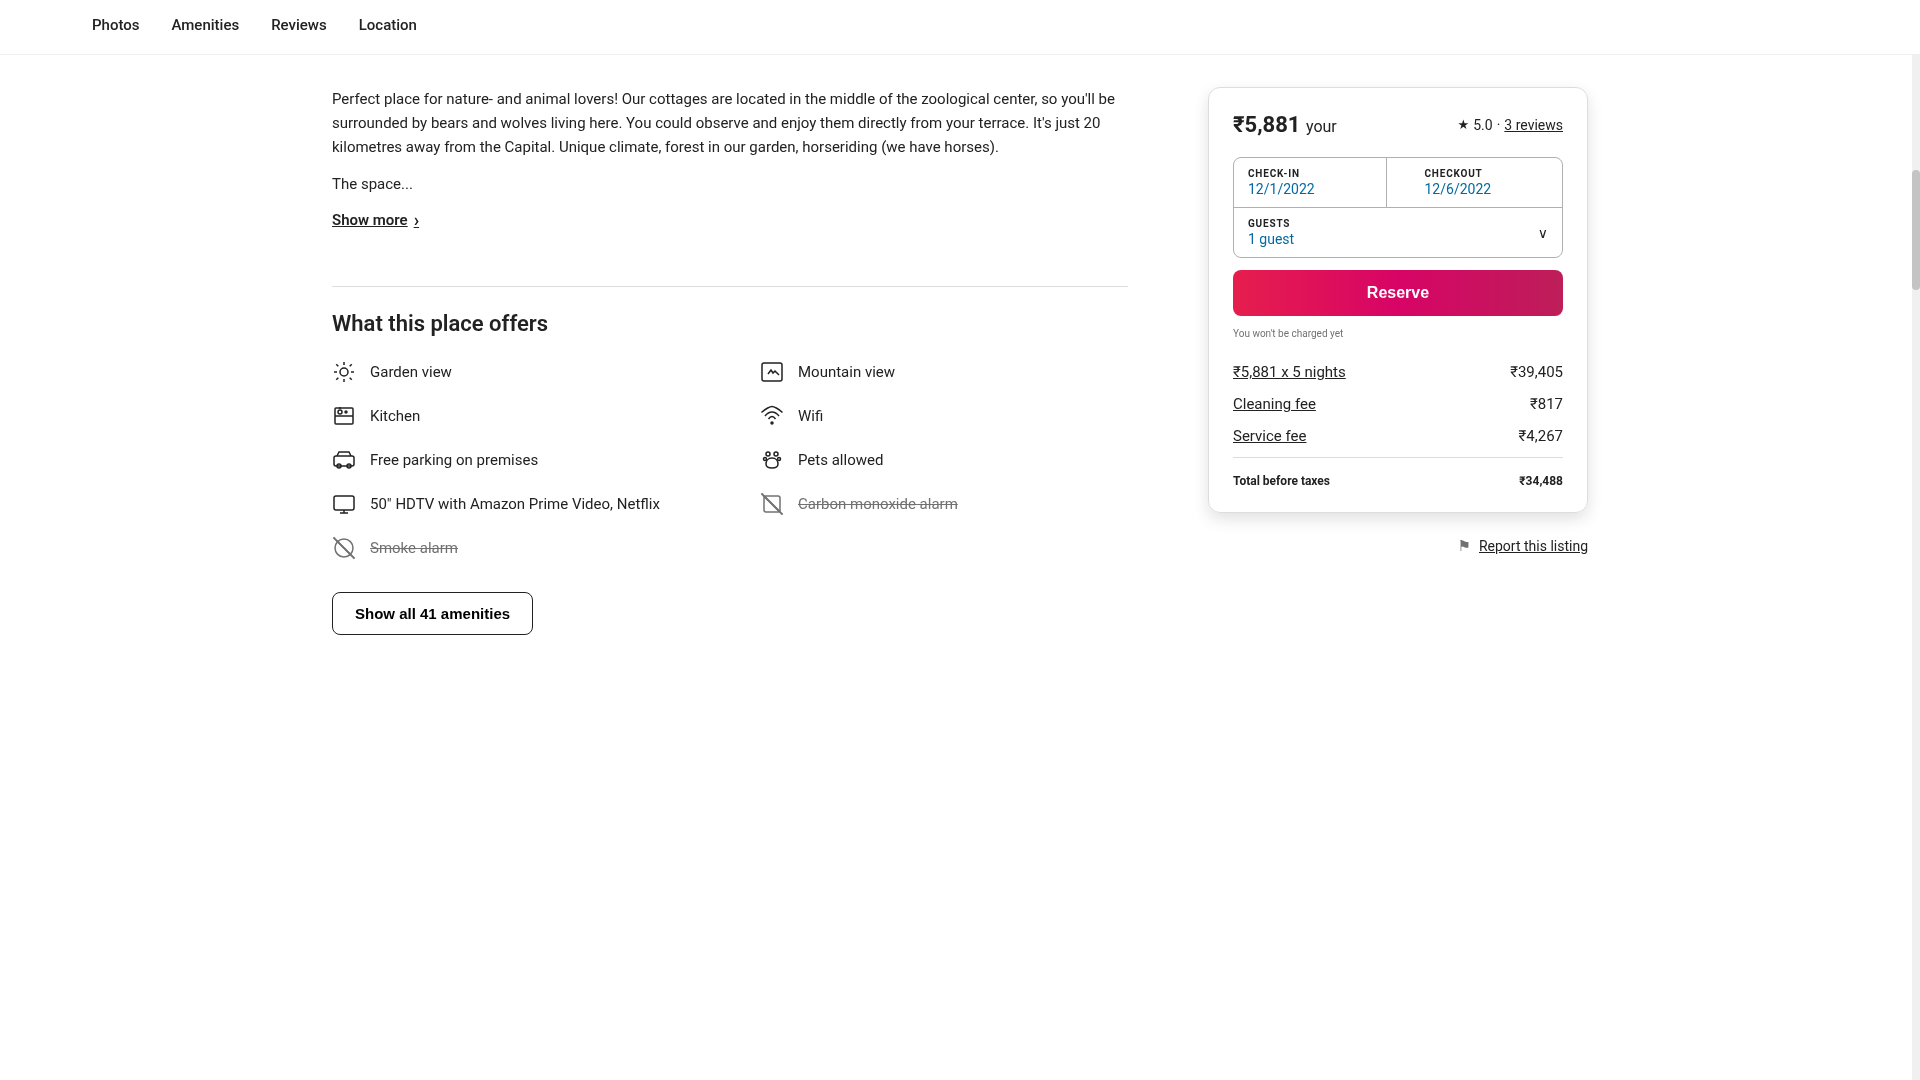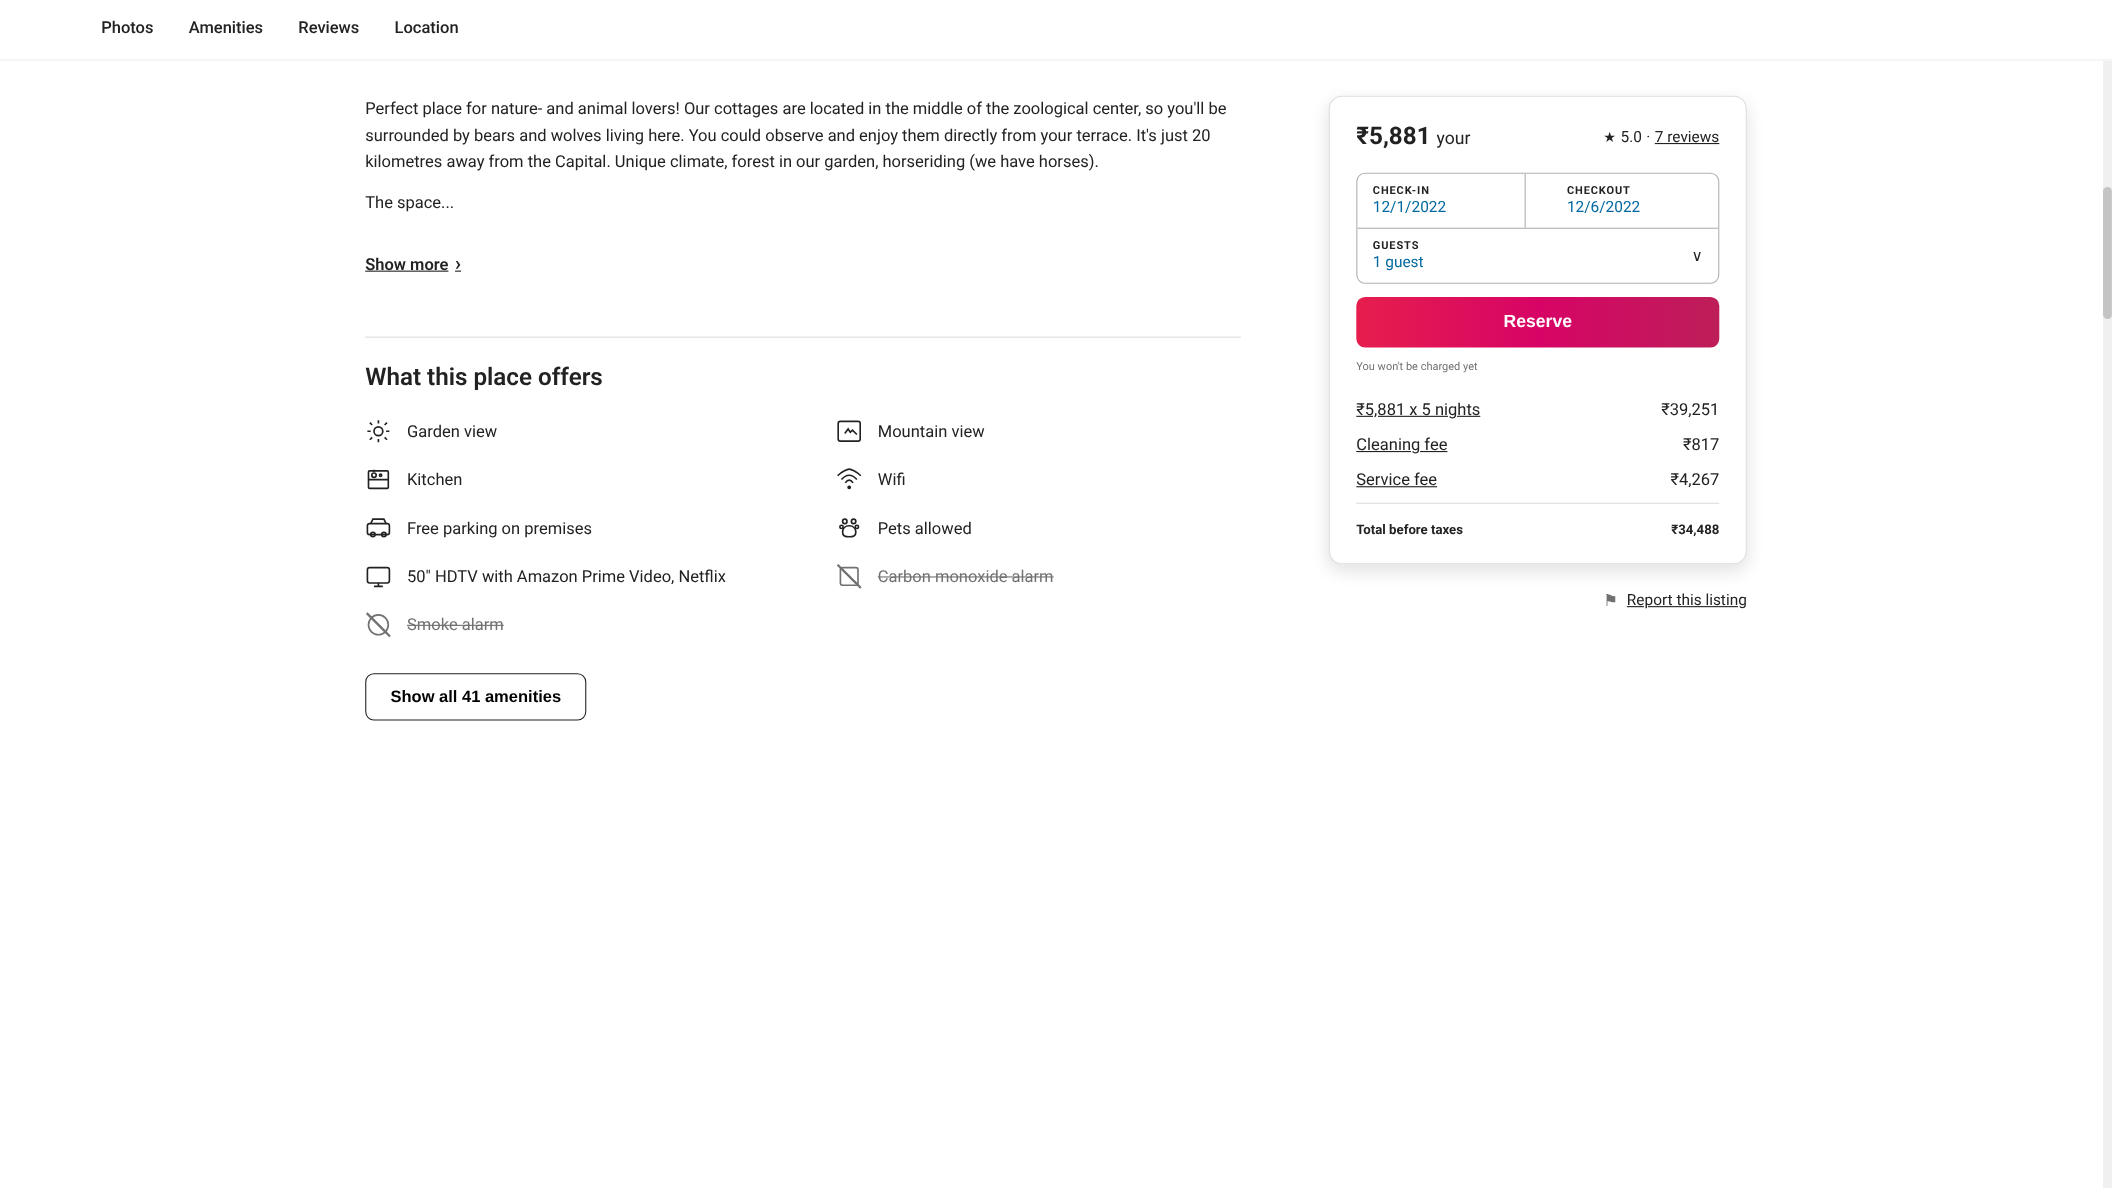--- a/index.html
+++ b/index.html
@@ -60,21 +60,20 @@
     .show-more {
       display: inline-flex;
       align-items: center;
       gap: 6px;
       font-size: 15px;
       font-weight: 600;
       color: #222;
       text-decoration: underline;
       cursor: pointer;
       margin-bottom: 32px;
-      margin-top: 20px;
     }
     .show-more:after {
       content: '›';
       font-size: 18px;
     }
 
     .divider {
       border: none;
       border-top: 1px solid #ddd;
       margin: 24px 0;
@@ -450,21 +449,21 @@
       
       <div class="price-header">
         <div class="price-main">
           <span>₹5,881</span>
           <span class="price-night">your</span>
         </div>
         <div class="rating-block">
           <span class="star-icon">★</span>
           <span>5.0</span>
           <span> · </span>
-          <span class="reviews-link">7 reviews</span>
+          <span class="reviews-link">3 reviews</span>
         </div>
       </div>
 
       
       <div class="date-guest-box">
         <div class="date-row">
           <div class="date-field">
             <div class="field-label">CHECK-IN</div>
             <div class="field-value">12/1/2022</div>
           </div>
@@ -485,21 +484,21 @@
       
       <button class="reserve-btn">Reserve</button>
 
       
       <p class="no-charge-text">You won't be charged yet</p>
 
       
       <div class="price-breakdown">
         <div class="price-row">
           <span class="label-link">₹5,881 x 5 nights</span>
-          <span class="amount">₹39,251</span>
+          <span class="amount">₹39,405</span>
         </div>
         <div class="price-row">
           <span class="label-link">Cleaning fee</span>
           <span class="amount">₹817</span>
         </div>
         <div class="price-row">
           <span class="label-link">Service fee</span>
           <span class="amount">₹4,267</span>
         </div>
       </div>

